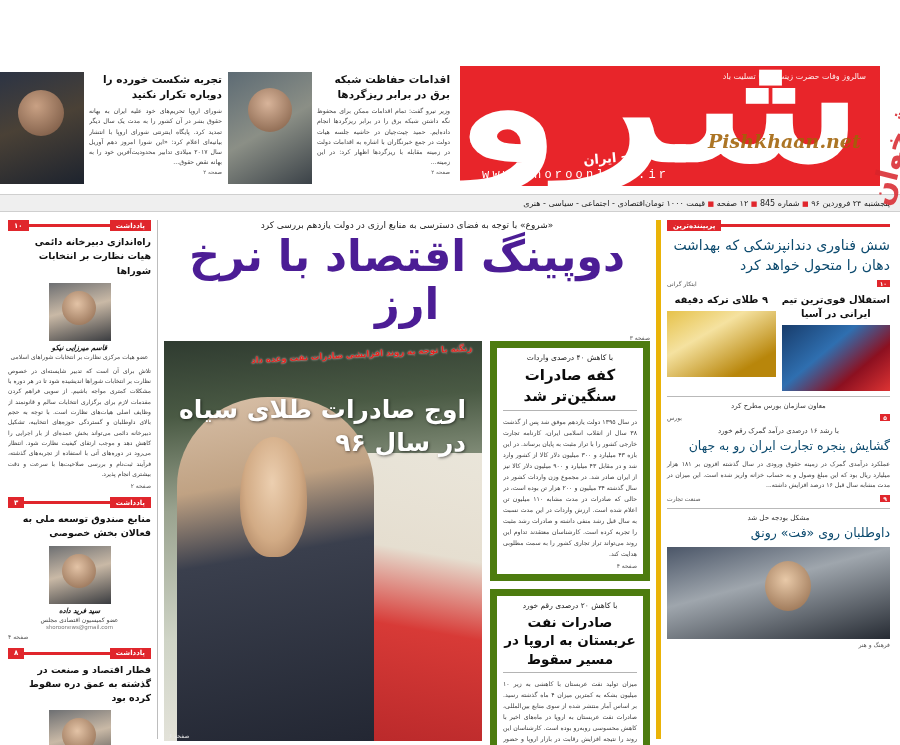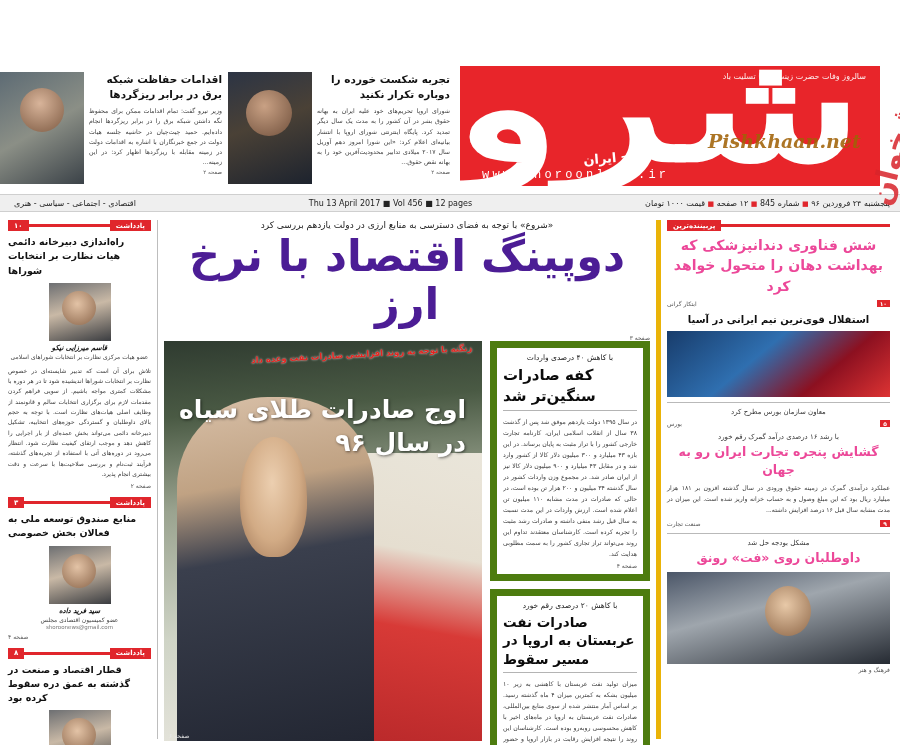--- a/index.html
+++ b/index.html
@@ -108,21 +108,21 @@
   
   .tagrow { display: flex; align-items: center; gap: 0; margin-bottom: 4px; }
   .tag {
     background: #e0262c; color: #fff; font-size: 7px; font-weight: bold;
     padding: 1.5px 6px; white-space: nowrap;
   }
   .tagline-fill { flex: 1; height: 3px; background: #e0262c; }
 
   
   .lblock { margin-bottom: 8px; }
-  .lhead { font-size: 9.5px; font-weight: bold; line-height: 1.5; text-align: left; color: #111; }
+  .lhead { font-size: 9.5px; font-weight: bold; line-height: 1.5; text-align: right; color: #111; }
   .lportrait {
     width: 62px; height: 58px; margin: 5px auto 3px auto;
     background: linear-gradient(165deg,#6d6f72,#c9b9a6 45%,#3a3c40);
     position: relative; overflow: hidden;
   }
   .lportrait::after {
     content:""; position:absolute; left:13px; top:8px; width:34px; height:34px;
     border-radius:50%; background: radial-gradient(circle at 45% 38%,#e3c3a6,#8a654a);
   }
   .lbyline { font-size: 7px; font-weight: bold; text-align: center; color: #111; font-style: italic; }
@@ -139,21 +139,21 @@
   .headline-main {
     font-size: 43px; font-weight: bold; text-align: center; color: #4c1d95;
     line-height: 1.12; letter-spacing: -1px; margin: 0 0 6px 0;
   }
   .main-cols { display: flex; flex-direction: row; gap: 8px; }
   .mc-narrow { width: 160px; flex: 0 0 160px; }
   .mc-wide { flex: 1; }
 
   .box { border: 7px solid #4d7c0f; padding: 5px 6px; margin-bottom: 8px; }
   .bkicker { font-size: 7.5px; text-align: center; color: #222; margin-bottom: 3px; }
-  .btitle { font-size: 15px; font-weight: bold; text-align: left; line-height: 1.35; color: #0b0b0b; }
+  .btitle { font-size: 15px; font-weight: bold; text-align: center; line-height: 1.35; color: #0b0b0b; }
   .btitle.sm { font-size: 13.5px; }
   .bbody {
     font-size: 6.2px; line-height: 1.78; text-align: justify; color: #3b3b3b;
     margin-top: 5px; overflow: hidden;
   }
   .hr-thin { height: 1px; background: #b4b4b4; margin: 4px 0; }
 
   
   .hero {
     position: relative; width: 100%; height: 400px; overflow: hidden;
@@ -180,21 +180,21 @@
     transform: rotate(-3.2deg); white-space: nowrap; text-shadow: 0 0 2px rgba(255,255,255,.9);
   }
   .hero-title {
     position: absolute; right: 5%; top: 13%;
     font-size: 25px; font-weight: bold; color: #ffffff; line-height: 1.32;
     text-align: right; text-shadow: 1px 1px 3px rgba(0,0,0,.55);
   }
   .hero-more { position: absolute; left: 5px; bottom: 2px; font-size: 6px; color: #e9e9e9; }
 
   
-  .rhead { font-size: 14px; font-weight: bold; text-align: center; line-height: 1.45; color: #ec4899; }
+  .rhead { font-size: 14px; font-weight: normal; line-height: 1.45; color: #0c4a6e; }
   .rhead.sm { font-size: 12.5px; }
   .rkicker { font-size: 7px; text-align: center; color: #333; margin-bottom: 2px; }
   .rbody { font-size: 6.2px; line-height: 1.75; text-align: justify; color: #3b3b3b; margin-top: 4px; }
   .rfoot {
     display: flex; align-items: center; justify-content: space-between;
     margin: 4px 0 6px 0; font-size: 6px; color: #555;
   }
   .rfoot .pagebadge {
     background: #e0262c; color: #fff; font-size: 6px; padding: 0 3px; font-weight: bold;
   }
@@ -224,54 +224,53 @@
   <div class="masthead">
 
     <div class="logo-box">
       <div class="logo-mourn">سالروز وفات حضرت زینب (س) تسلیت باد</div>
       <div class="logo-script">شروع</div>
       <div class="logo-tagline">روزنامه اقتصادی صبح ایران</div>
       <div class="logo-url">www.shoroonline.ir</div>
     </div>
 
     <div class="top-stories">
+      <div class="tstory b2">
+        <div class="ttext">
+          <div class="ttitle">تجربه شکست خورده را دوباره تکرار نکنید</div>
+          <div class="tbody">شورای اروپا تحریم‌های خود علیه ایران به بهانه حقوق بشر در آن کشور را به مدت یک سال دیگر تمدید کرد. پایگاه اینترنتی شورای اروپا با انتشار بیانیه‌ای اعلام کرد: «این شورا امروز دهم آوریل سال ۲۰۱۷ میلادی تدابیر محدودیت‌آفرین خود را به بهانه نقض حقوق...</div>
+          <div class="tmore">صفحه ۲</div>
+        </div>
+        <div class="tphoto p1"></div>
+      </div>
       <div class="tstory b1">
         <div class="ttext">
           <div class="ttitle">اقدامات حفاظت شبکه برق در برابر ریزگردها</div>
           <div class="tbody">وزیر نیرو گفت: تمام اقدامات ممکن برای محفوظ نگه داشتن شبکه برق را در برابر ریزگردها انجام داده‌ایم. حمید چیت‌چیان در حاشیه جلسه هیات دولت در جمع خبرنگاران با اشاره به اقدامات دولت در زمینه مقابله با ریزگردها اظهار کرد: در این زمینه...</div>
           <div class="tmore">صفحه ۲</div>
         </div>
         <div class="tphoto p2"></div>
-      </div>
-      <div class="tstory b2">
-        <div class="ttext">
-          <div class="ttitle">تجربه شکست خورده را دوباره تکرار نکنید</div>
-          <div class="tbody">شورای اروپا تحریم‌های خود علیه ایران به بهانه حقوق بشر در آن کشور را به مدت یک سال دیگر تمدید کرد. پایگاه اینترنتی شورای اروپا با انتشار بیانیه‌ای اعلام کرد: «این شورا امروز دهم آوریل سال ۲۰۱۷ میلادی تدابیر محدودیت‌آفرین خود را به بهانه نقض حقوق...</div>
-          <div class="tmore">صفحه ۲</div>
-        </div>
-        <div class="tphoto p1"></div>
       </div>
     </div>
 
     <div class="watermark">
       <div class="wm-red">پیشخوان</div>
       <div class="wm-latin">Pishkhaan.net</div>
     </div>
 
     <div class="infobar">
       <div class="ib-right">
         <span>پنجشنبه ۲۴ فروردین ۹۶</span>
         <span class="sq">■</span>
         <span>شماره 845</span>
         <span class="sq">■</span>
         <span>۱۲ صفحه</span>
         <span class="sq">■</span>
         <span>قیمت ۱۰۰۰ تومان</span>
       </div>
-      <div class="ib-center">Thu 13 April 2017 ■ Vol 456 ■ 12 pages</div>
       <div class="ib-left">اقتصادی - اجتماعی - سیاسی - هنری</div>
     </div>
   </div>
 
   <div class="body-wrap">
 
     <div class="col-right">
 
       <div class="tagrow">
         <div class="tagline-fill"></div>
@@ -283,20 +282,24 @@
         <div class="rfoot">
           <span class="pagebadge">۱۰</span>
           <span>ابتکار گرانی</span>
         </div>
       </div>
 
       <div class="duo">
         <div>
           <div class="duo-title">استقلال قوی‌ترین تیم ایرانی در آسیا</div>
           <div class="duo-img sport"></div>
+        </div>
+        <div>
+          <div class="duo-title">۹ طلای ترکه دقیقه</div>
+          <div class="duo-img gold"></div>
         </div>
       </div>
 
       <div class="rsep"></div>
 
       <div>
         <div class="rkicker">معاون سازمان بورس مطرح کرد</div>
         <div class="rfoot">
           <span class="pagebadge">۵</span>
           <span>بورس</span>

